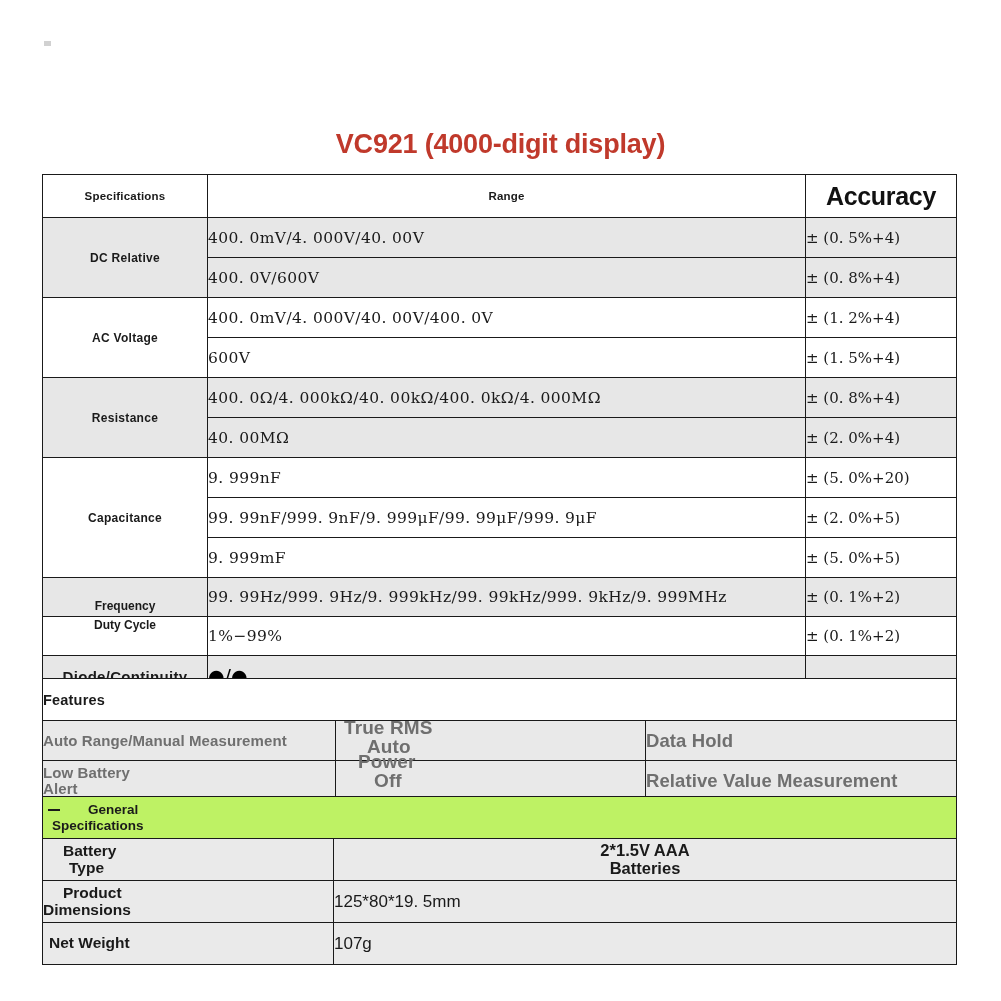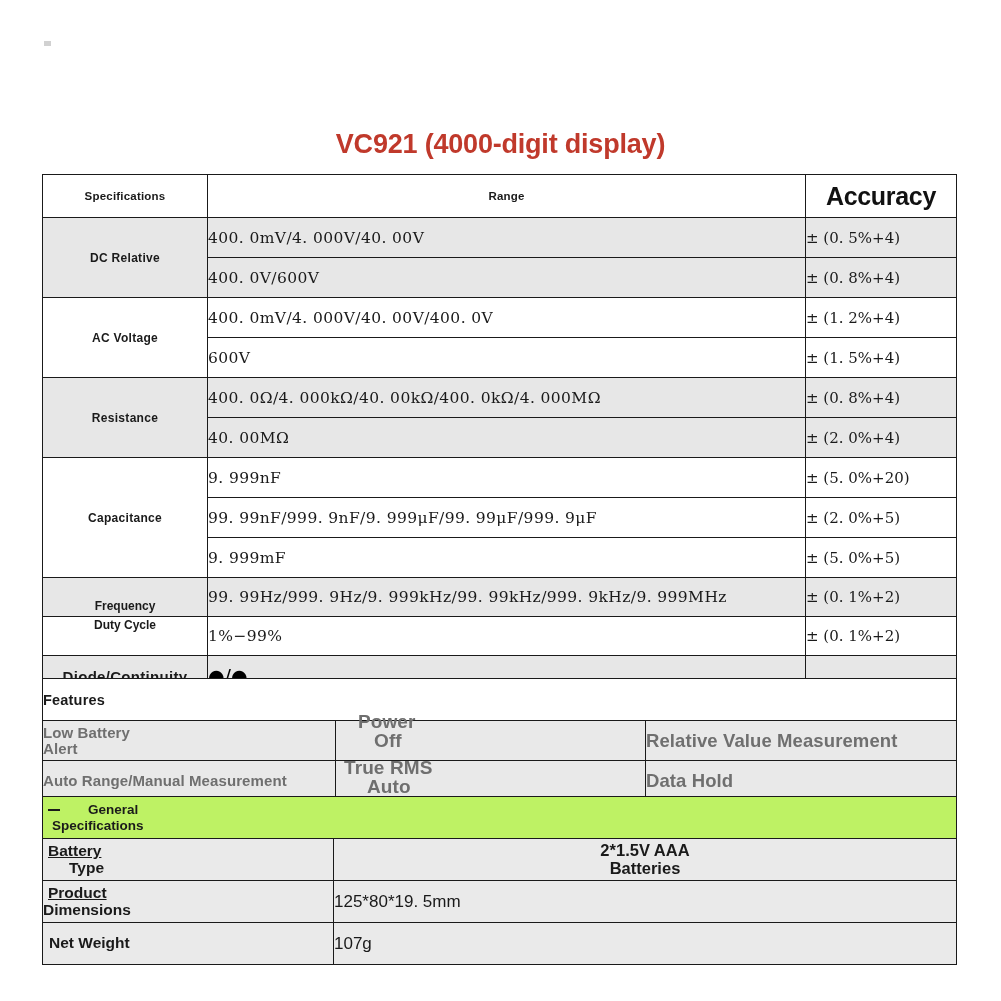--- a/index.html
+++ b/index.html
@@ -221,21 +221,21 @@
   .gen-hdr .dash{
     position:absolute;left:5px;top:12px;
     width:12px;height:2px;background:#1a1a1a;
   }
   .gen-lbl{
     background:#eaeaea !important;
     font-size:15.5px;font-weight:bold;color:#1a1a1a;
     padding-left:6px;
     line-height:1.05;
   }
-  .gen-lbl .a{display:block;padding-left:5px;text-decoration:underline;}
+  .gen-lbl .a{display:block;padding-left:20px;}
   .gen-lbl .b{display:block;padding-left:26px;}
   .gen-lbl.flat{padding-left:6px;}
   .gen-val{
     background:#eaeaea !important;
     font-family:Liberation Sans, sans-serif;
     font-size:17px;color:#1a1a1a;
     padding-left:9px;
   }
   .gen-val.bold{
     font-family:"Liberation Sans", sans-serif;
@@ -344,42 +344,42 @@
     <colgroup>
         <col class="fc1">
         <col class="fc2">
         <col class="fc3">
       </colgroup>
     <tbody>
       <tr>
         <td class="feat-hdr" colspan="3">Features</td>
       </tr>
       <tr>
-        <td class="feat-cell f-h">
-          <span class="lowbat">Low Battery</span>
-          <span class="lowbat l2">Alert</span>
-        </td>
-        <td class="feat-cell f-h">
-          <div class="trms-wrap">
-            <span class="power">Power</span>
-            <span class="off">Off</span>
-          </div>
-        </td>
-        <td class="feat-cell f-s18 f-h">Relative Value Measurement</td>
-      </tr>
-      <tr>
         <td class="feat-cell f-s15 f-h">Auto Range/Manual Measurement</td>
         <td class="feat-cell f-h">
           <div class="trms-wrap">
             <span class="trms">True RMS</span>
             <span class="auto">Auto</span>
           </div>
         </td>
         <td class="feat-cell f-s18 f-h">Data Hold</td>
       </tr>
+      <tr>
+        <td class="feat-cell f-h">
+          <span class="lowbat">Low Battery</span>
+          <span class="lowbat l2">Alert</span>
+        </td>
+        <td class="feat-cell f-h">
+          <div class="trms-wrap">
+            <span class="power">Power</span>
+            <span class="off">Off</span>
+          </div>
+        </td>
+        <td class="feat-cell f-s18 f-h">Relative Value Measurement</td>
+      </tr>
     </tbody>
   </table>
 
   <table class="gen-table">
     <colgroup>
         <col class="gc1">
         <col class="gc2">
       </colgroup>
     <tbody>
       <tr>

